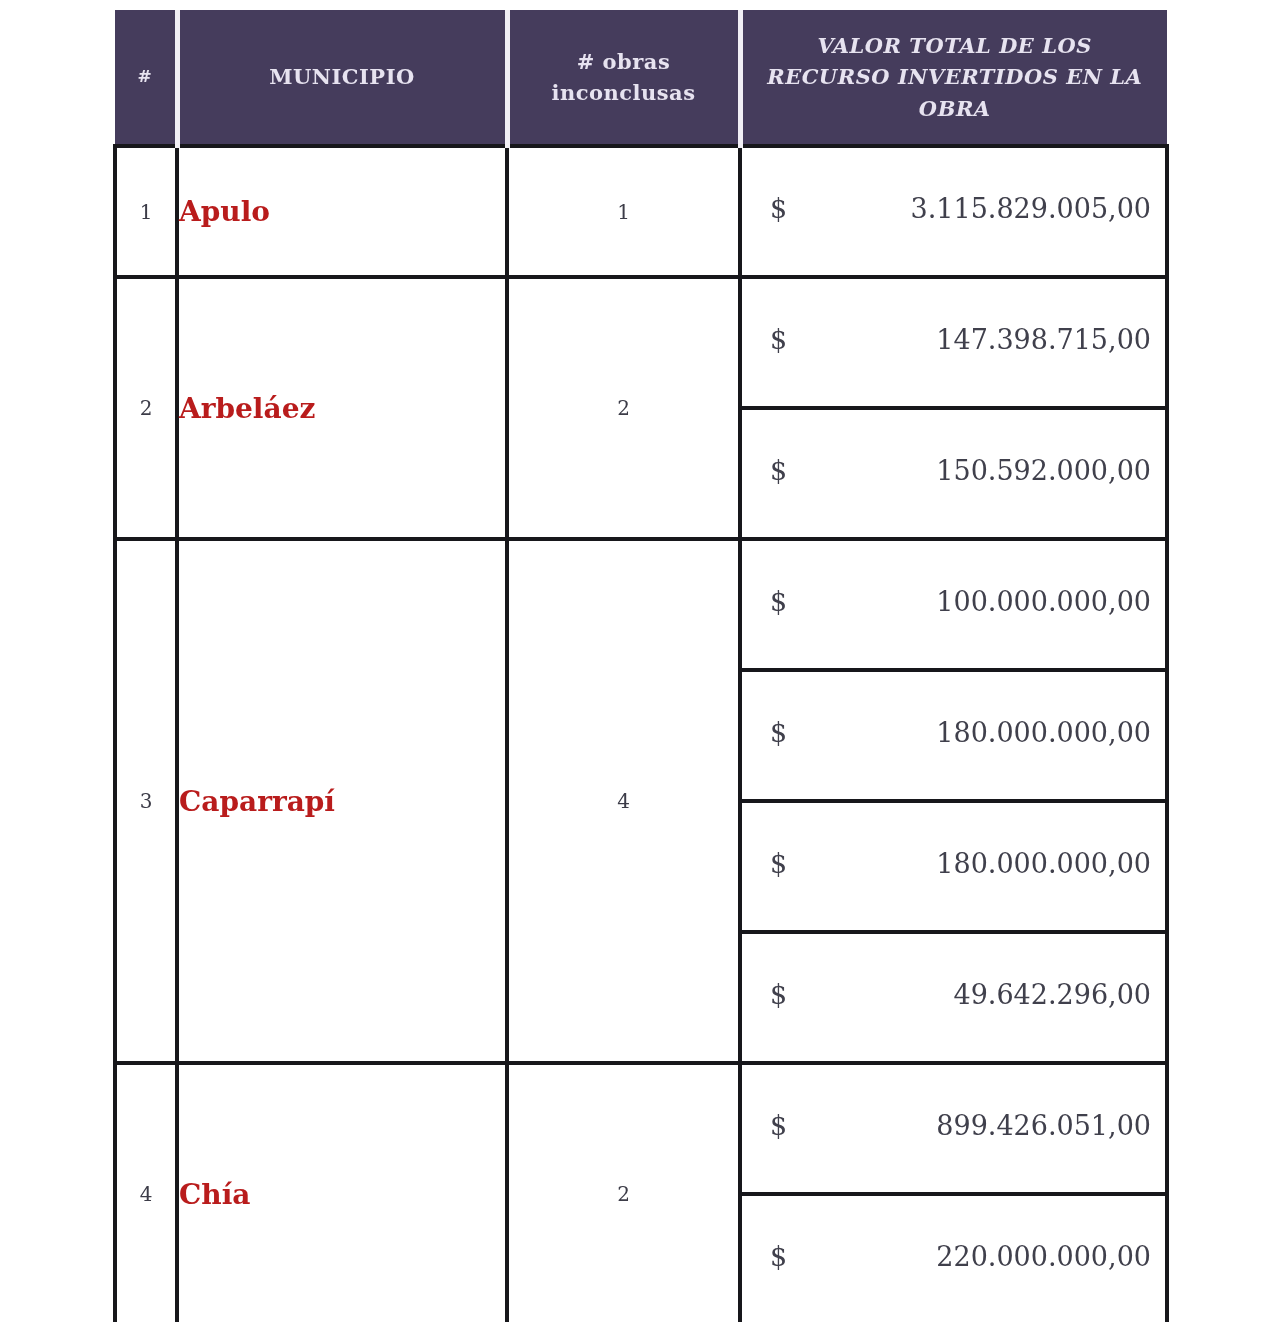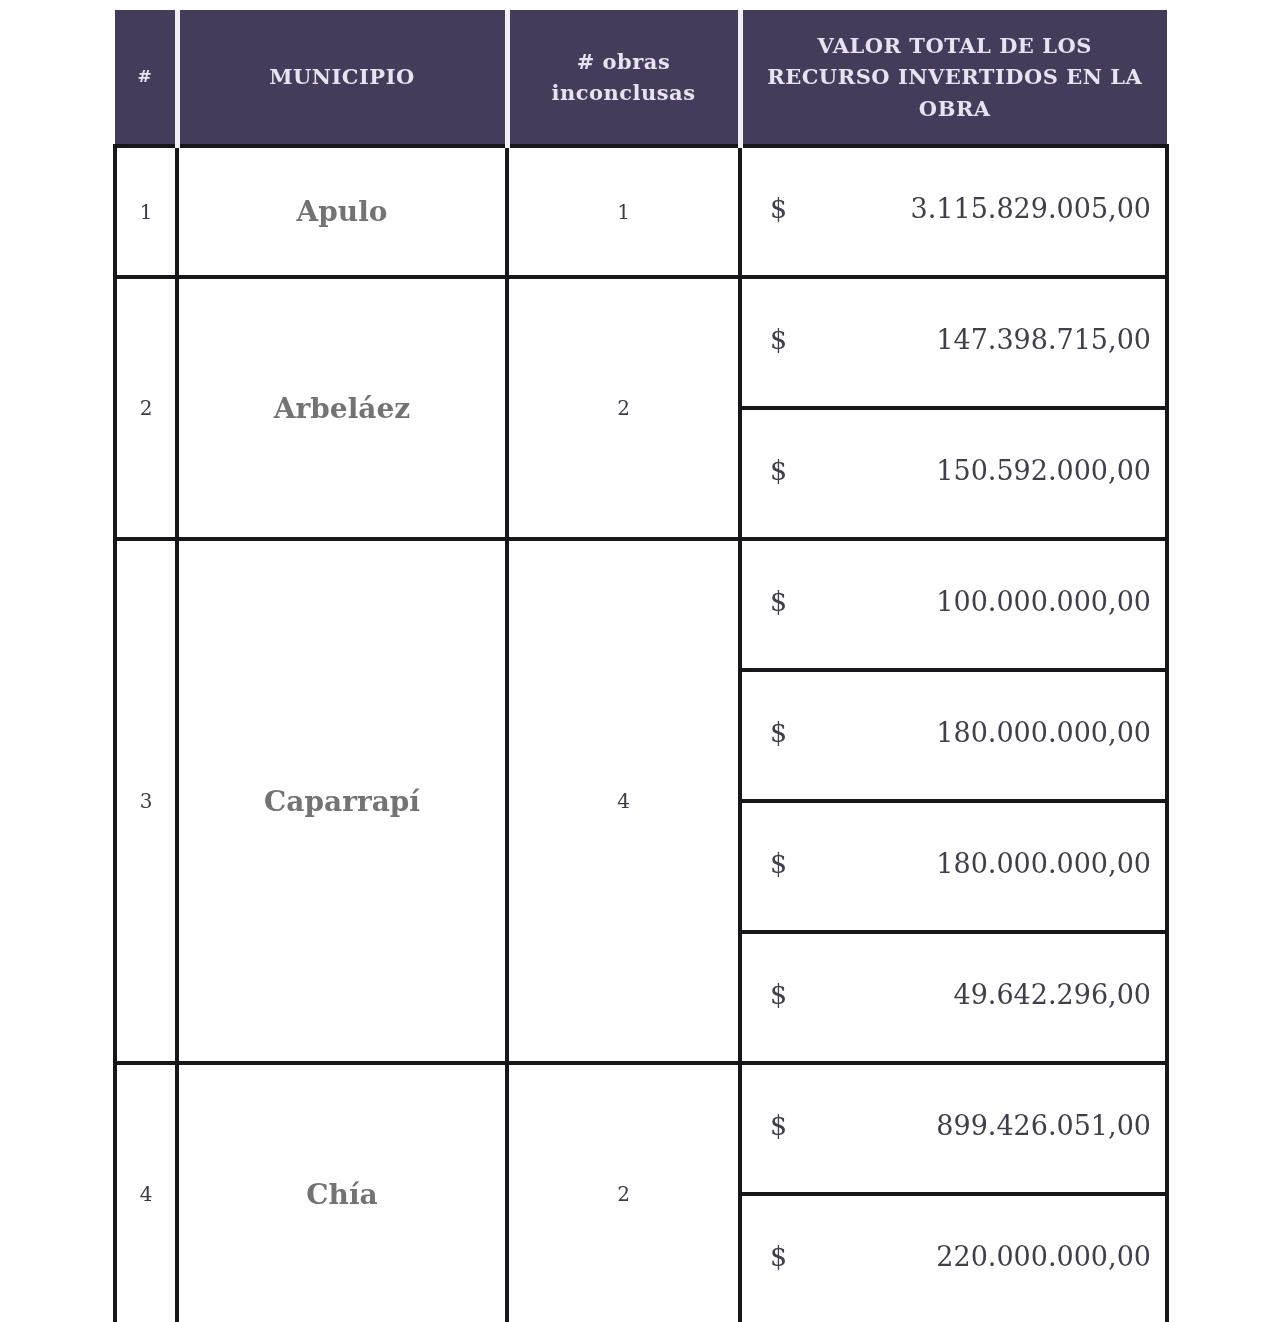--- a/index.html
+++ b/index.html
@@ -34,39 +34,39 @@
     letter-spacing: 0.5px;
     text-align: center;
     vertical-align: middle;
     padding: 0;
     border-bottom: 4px solid #17171B;
   }
   thead th + th { border-left: 5px solid #F1EFF5; }
   thead th .hwrap { margin: 0 auto; line-height: 1.5; }
   thead th.h-num  { font-size: 17px; }
   thead th.h-obras .hwrap { max-width: 160px; }
-  thead th.h-valor .hwrap { max-width: 395px; }
+  thead th.h-valor .hwrap { max-width: 395px; font-style: italic; }
 
   tbody tr { height: 131px; }
   tbody td {
     border: 4px solid #17171B;
     background: #ffffff;
     vertical-align: middle;
     padding: 0;
   }
   td.c-num {
     text-align: center;
     font-size: 20px;
     color: #3C3C48;
   }
   td.c-mun {
-    text-align: center;
+    text-align: left;
     font-weight: bold;
     font-size: 28px;
-    color: #737373;
+    color: #b91c1c;
   }
   td.c-obr {
     text-align: center;
     font-size: 20px;
     color: #3C3C48;
   }
   td.c-val { }
   .val-line {
     display: flex;
     justify-content: space-between;

